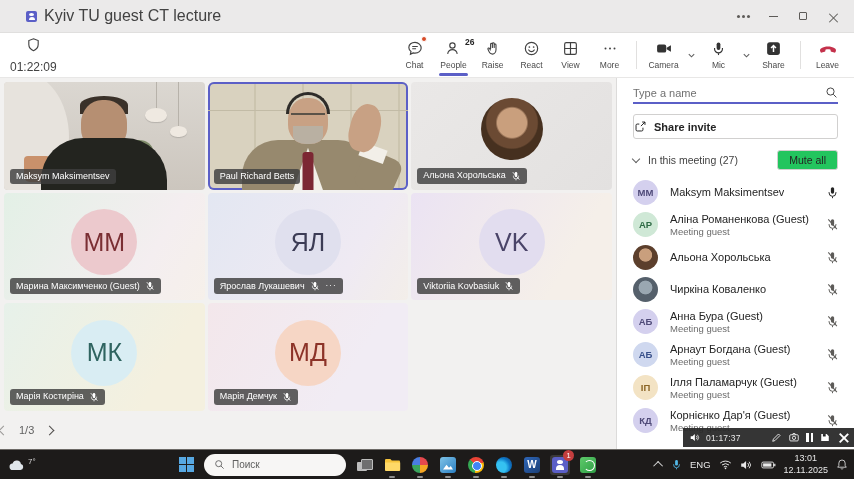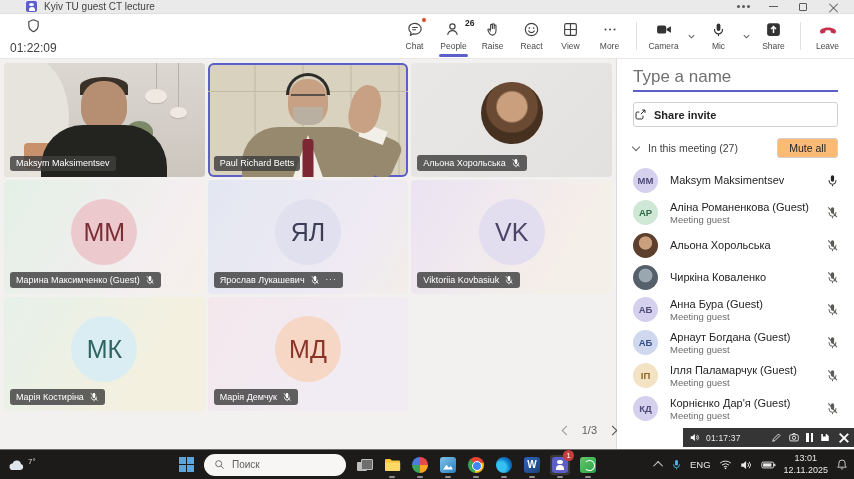--- a/index.html
+++ b/index.html
@@ -3,21 +3,21 @@
 <meta charset="utf-8">
 <style>
   * { box-sizing: border-box; margin: 0; padding: 0; }
   html,body { width:854px; height:479px; overflow:hidden; }
   body { font-family:"Liberation Sans", sans-serif; background:#8f8a84; position:relative; }
 
   
   .window { position:absolute; inset:0 0 29px 0; background:#fff; display:flex; flex-direction:column; border-bottom:1px solid #6d6a66; }
 
   
-  .titlebar { height:14px; background:#ebeaea; display:flex; align-items:center; padding:0 6px 0 26px; font-size:10px; color:#424242; border-bottom:1px solid #e0dfde; flex:0 0 auto; }
+  .titlebar { height:33px; background:#ebeaea; display:flex; align-items:center; padding:0 6px 0 26px; font-size:16px; color:#424242; border-bottom:1px solid #e0dfde; flex:0 0 auto; }
   .tb-logo { width:11px; height:11px; background:#5b5fc7; border-radius:2px; margin-right:7px; position:relative; }
   .tb-logo::after { content:""; position:absolute; left:3px; top:2px; width:5px; height:3px; background:#fff; border-radius:50%; }
   .tb-logo::before { content:""; position:absolute; left:2.5px; top:6px; width:6px; height:3.5px; background:#fff; border-radius:3px 3px 0 0; }
   .tb-controls { margin-left:auto; display:flex; align-items:center; }
   .tb-ctl { width:30px; height:16px; display:flex; align-items:center; justify-content:center; color:#5d5b58; cursor:default; }
   .dots3 { width:3px; height:3px; border-radius:50%; background:#5d5b58; box-shadow:-5px 0 0 #5d5b58, 5px 0 0 #5d5b58; }
   .minbar { width:9px; height:1px; background:#5d5b58; }
   .maxbox { width:8px; height:8px; border:1px solid #5d5b58; border-radius:1px; }
   .xmark { position:relative; width:9px; height:9px; }
   .xmark::before,.xmark::after { content:""; position:absolute; left:4px; top:0; width:1px; height:12px; background:#5d5b58; }
@@ -84,40 +84,40 @@
   .v-paul .p-hand { position:absolute; right:28px; top:22px; width:30px; height:48px; background:#c8a184; border-radius:45% 45% 40% 40%; transform:rotate(14deg); }
   .v-paul .p-cuff { position:absolute; right:22px; top:64px; width:26px; height:14px; background:#f2efe8; transform:rotate(20deg); }
   .v-paul .p-sleeve { position:absolute; right:10px; top:72px; width:40px; height:40px; background:#97896e; transform:rotate(24deg); border-radius:10px; }
 
   
   .v-photo { background:linear-gradient(135deg,#eae8e7,#e3e1e0); }
   .photo-c { position:absolute; left:50%; top:44%; transform:translate(-50%,-50%); width:62px; height:62px; border-radius:50%;
     background:radial-gradient(circle at 50% 40%, #c99f7d 0 30%, #6b4a33 34% 52%, #46301f 55% 100%); }
 
   
-  .pager { position:absolute; left:0; right:0; bottom:0; height:38px; display:flex; align-items:center; justify-content:flex-end; gap:12px; color:#616161; font-size:11px; }
+  .pager { position:absolute; left:0; right:0; bottom:0; height:38px; display:flex; align-items:center; justify-content:flex-start; gap:12px; color:#616161; font-size:11px; }
   .pchev { width:7px; height:7px; border-left:1.5px solid #9b9997; border-bottom:1.5px solid #9b9997; }
   .pchev.prev { transform:rotate(45deg); }
   .pchev.next { transform:rotate(-135deg); border-color:#4f4d4b; }
 
   
   .panel { flex:1; background:#fff; display:flex; flex-direction:column; min-width:0; position:relative; }
   .panel-head { display:flex; align-items:center; padding:10px 14px 6px 16px; }
   .panel-title { font-size:13px; font-weight:bold; color:#242424; }
   .panel-x { margin-left:auto; position:relative; width:12px; height:12px; }
   .panel-x::before,.panel-x::after { content:""; position:absolute; left:5.5px; top:-1px; width:1px; height:15px; background:#484644; }
   .panel-x::before{ transform:rotate(45deg);} .panel-x::after{ transform:rotate(-45deg);}
   .search-row { margin:8px 16px 0 16px; border-bottom:2px solid #5b5fc7; display:flex; align-items:center; padding-bottom:3px; }
-  .search-row input { border:none; outline:none; flex:1; font-size:17px; font-family:inherit; color:#242424; background:transparent; }
+  .search-row input { border:none; outline:none; flex:1; font-size:11px; font-family:inherit; color:#242424; background:transparent; }
   .search-row input::placeholder { color:#707070; }
   .invite-btn { margin:10px 16px 0 16px; height:25px; border:1px solid #d1d0cf; border-radius:3px; background:#fff; display:flex; align-items:center; gap:7px; font-size:11px; font-weight:bold; color:#242424; }
   .section-row { margin:11px 16px 6px 16px; display:flex; align-items:center; }
   .sec-chev { width:6px; height:6px; border-left:1.3px solid #616161; border-bottom:1.3px solid #616161; transform:rotate(-45deg); margin-right:9px; margin-top:-2px; }
   .sec-label { font-size:10.5px; color:#424242; }
-  .muteall-btn { margin-left:auto; border:1px solid #d1d0cf; background:#fdba74; border-radius:3px; font-size:10.5px; color:#242424; padding:3px 11px; font-family:inherit; }
+  .muteall-btn { margin-left:auto; border:1px solid #d1d0cf; background:#22c55e; border-radius:3px; font-size:10.5px; color:#242424; padding:3px 11px; font-family:inherit; }
   .plist { flex:1; overflow:hidden; }
   .prow { display:flex; align-items:center; padding:0 15px 0 16px; height:32px; }
   .prow.two { height:33px; }
   .avat { width:25px; height:25px; border-radius:50%; flex:0 0 auto; display:flex; align-items:center; justify-content:center; font-size:9.5px; font-weight:bold; margin-right:12px; }
   .av-photo1 { background:radial-gradient(circle at 50% 40%, #c99f7d 0 32%, #5c3f2c 36% 100%); }
   .av-photo2 { background:radial-gradient(circle at 50% 42%, #9aa7b1 0 34%, #55606b 38% 100%); }
   .pinfo { min-width:0; }
   .pname { font-size:11px; color:#242424; white-space:nowrap; overflow:hidden; }
   .prole { font-size:9.5px; color:#6b6b6b; margin-top:1px; }
   .pmic { margin-left:auto; color:#5d5b58; display:flex; }

